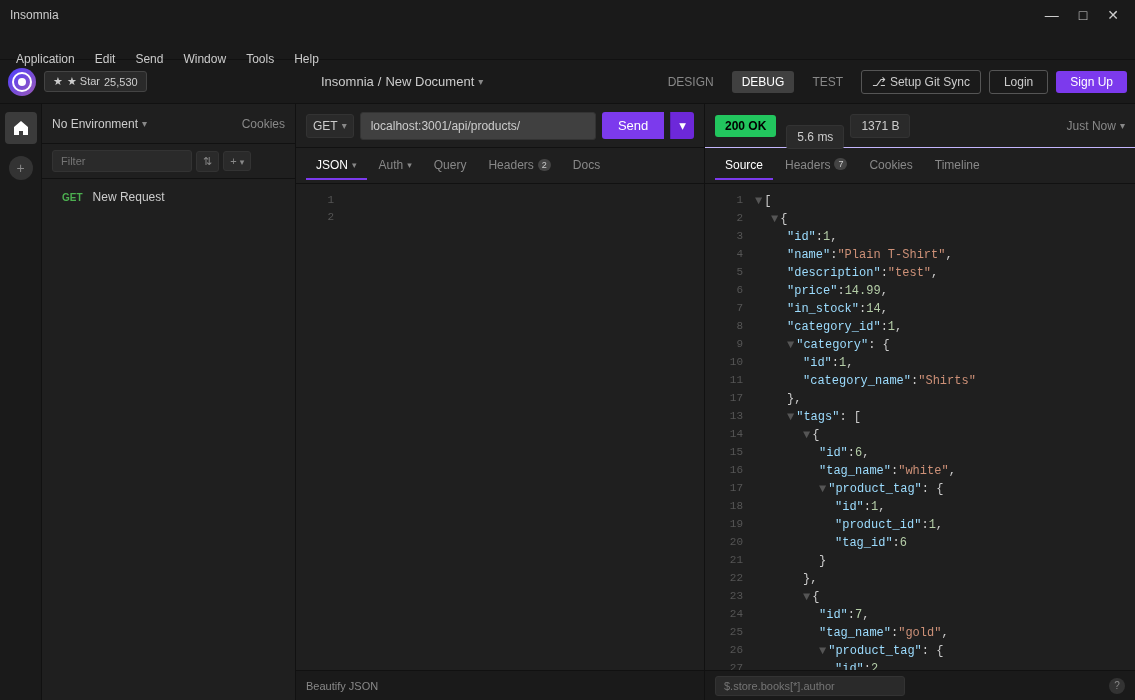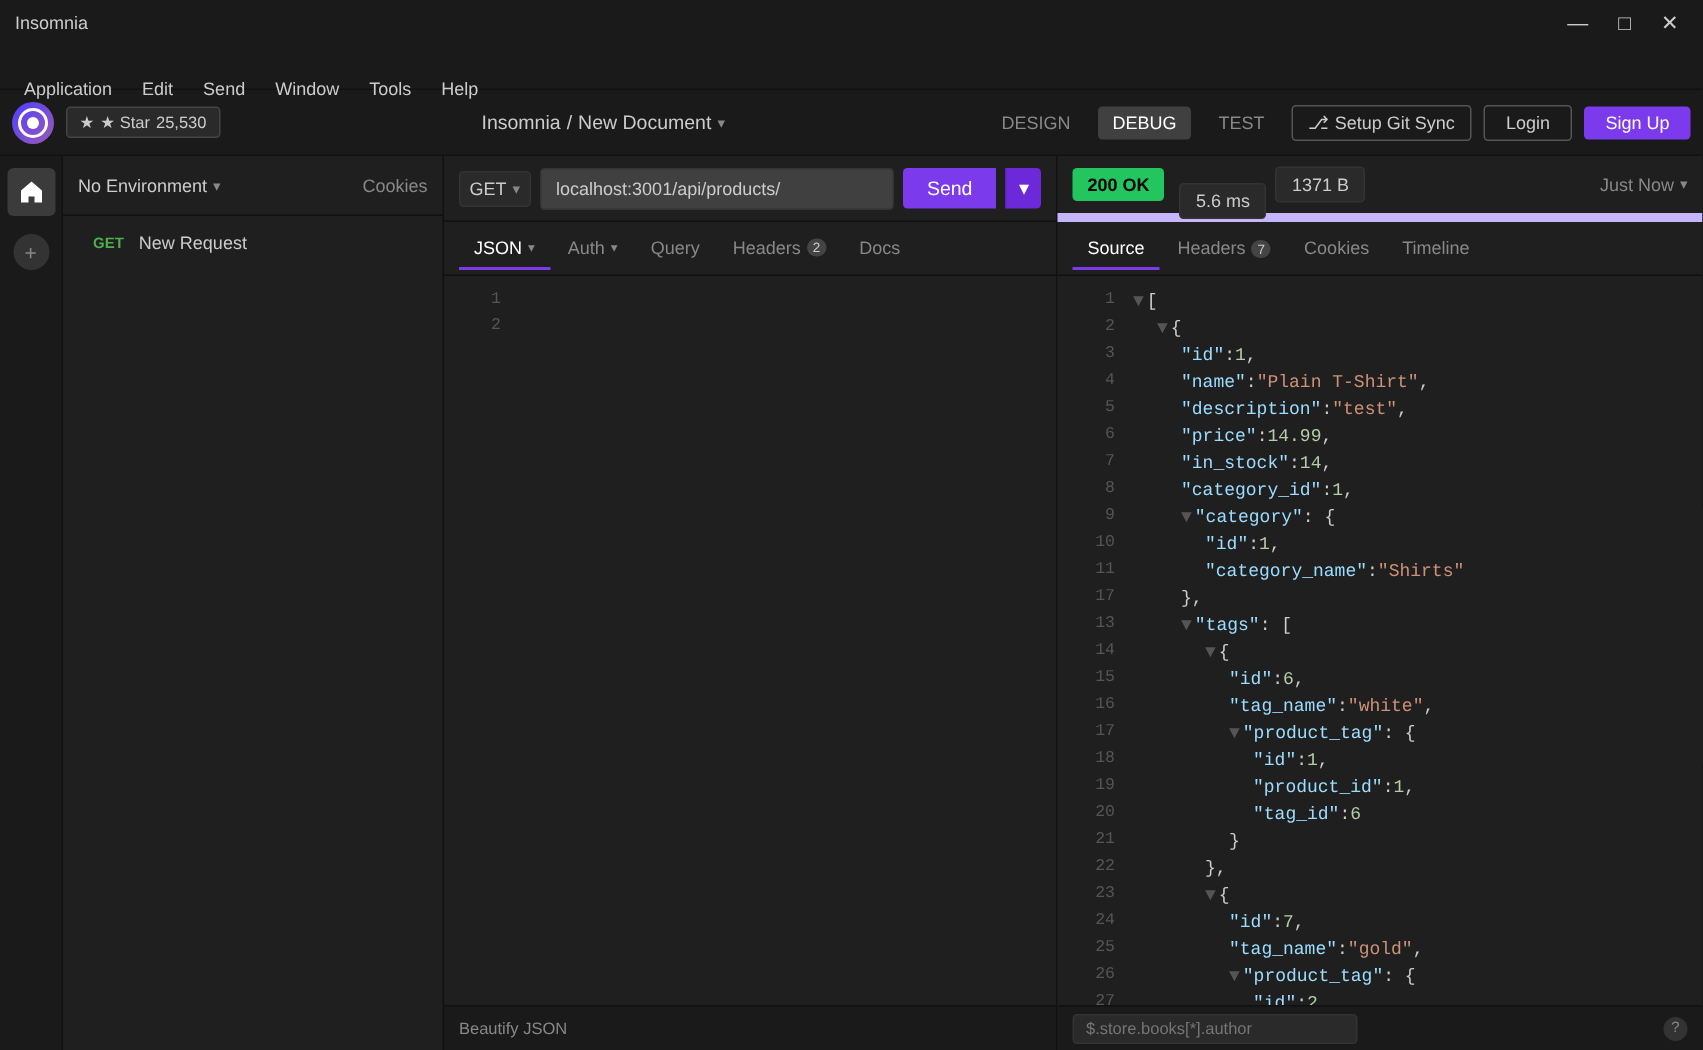--- a/index.html
+++ b/index.html
@@ -394,21 +394,21 @@
       display: flex;
       flex-direction: column;
       background: #1f1f1f;
     }
     #resp-toolbar {
       height: 44px;
       display: flex;
       align-items: center;
       padding: 0 10px;
       gap: 6px;
-      border-bottom: 6px solid #c4b5fd;
+      border-bottom: 1px solid #c4b5fd;
     }
     #status-ok {
       background: #22c55e;
       color: #000;
       font-weight: bold;
       padding: 4px 10px;
       border-radius: 3px;
       font-size: 12px;
     }
     .resp-stat {
@@ -428,21 +428,21 @@
       border-bottom: 1px solid #111;
       height: 36px;
     }
     .resp-tab {
       padding: 6px 10px;
       color: #888;
       cursor: pointer;
       font-size: 12px;
       border-bottom: 2px solid transparent;
       display: flex;
-      align-items: flex-end;
+      align-items: flex-start;
       gap: 4px;
     }
     .resp-tab.active {
       color: #fff;
       border-bottom: 2px solid #7c3aed;
     }
     #resp-body {
       flex: 1;
       overflow: auto;
       background: #1f1f1f;
@@ -553,20 +553,30 @@
   <div id="sidebar-panel">
     <div id="sidebar-header">
       <div id="env-dropdown">
         <span>No Environment</span>
         <span style="color:#888;font-size:10px;">▾</span>
       </div>
       <div id="cookies-btn">
         <span>Cookies</span>
       </div>
     </div>
+    <div id="sidebar-search">
+      <input id="filter-input" type="text" placeholder="Filter" style="">
+      <button class="sidebar-action-btn">
+        <span>⇅</span>
+      </button>
+      <button class="sidebar-action-btn">
+        <span>+</span>
+        <span style="font-size:9px;">▾</span>
+      </button>
+    </div>
     <div id="sidebar-content">
       <div class="sidebar-request">
         <span class="method-badge method-get">GET</span>
         <span class="req-name">New Request</span>
       </div>
     </div>
   </div>
 
   <div id="request-panel">
     <div id="url-bar">

